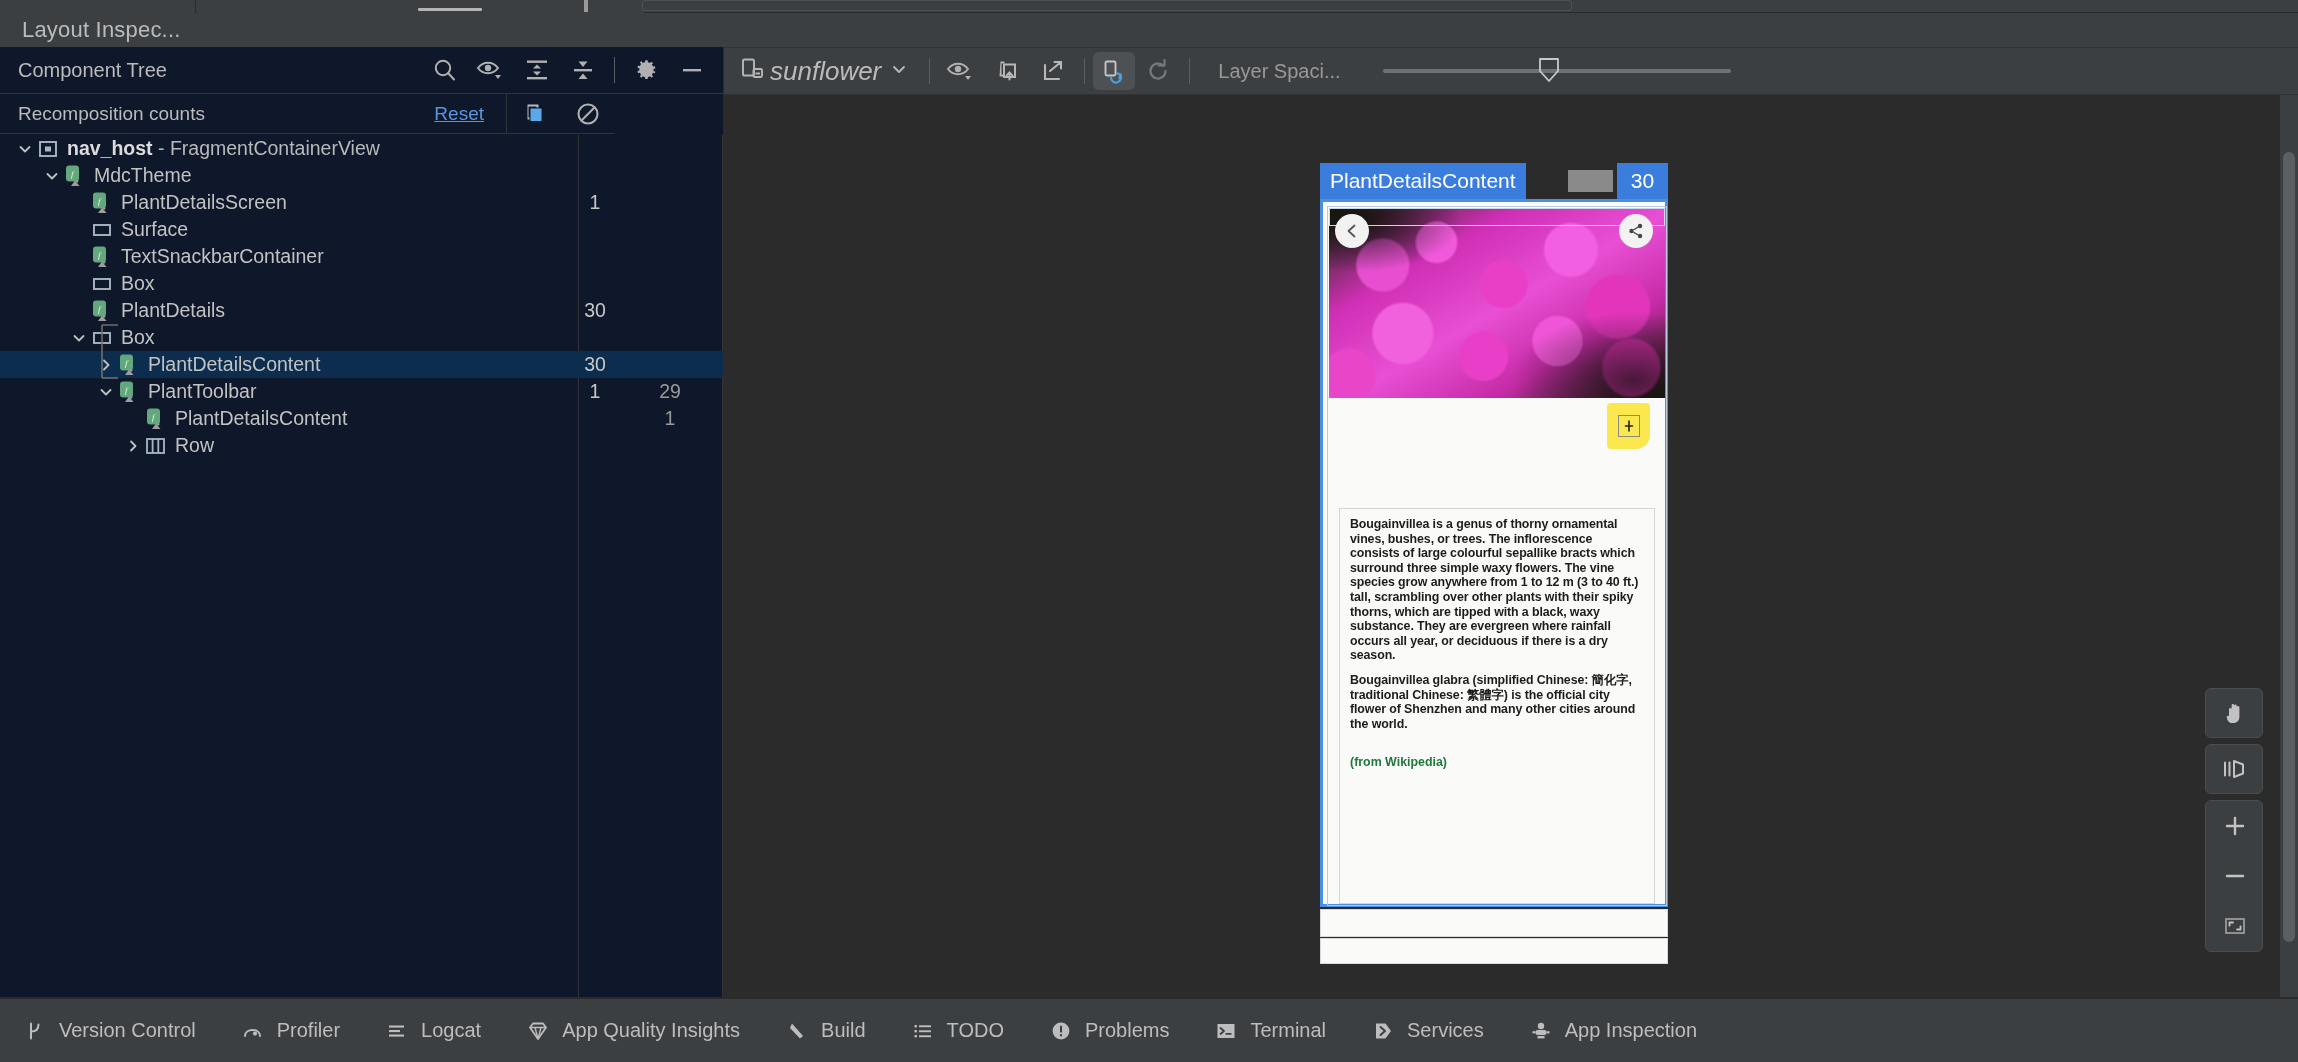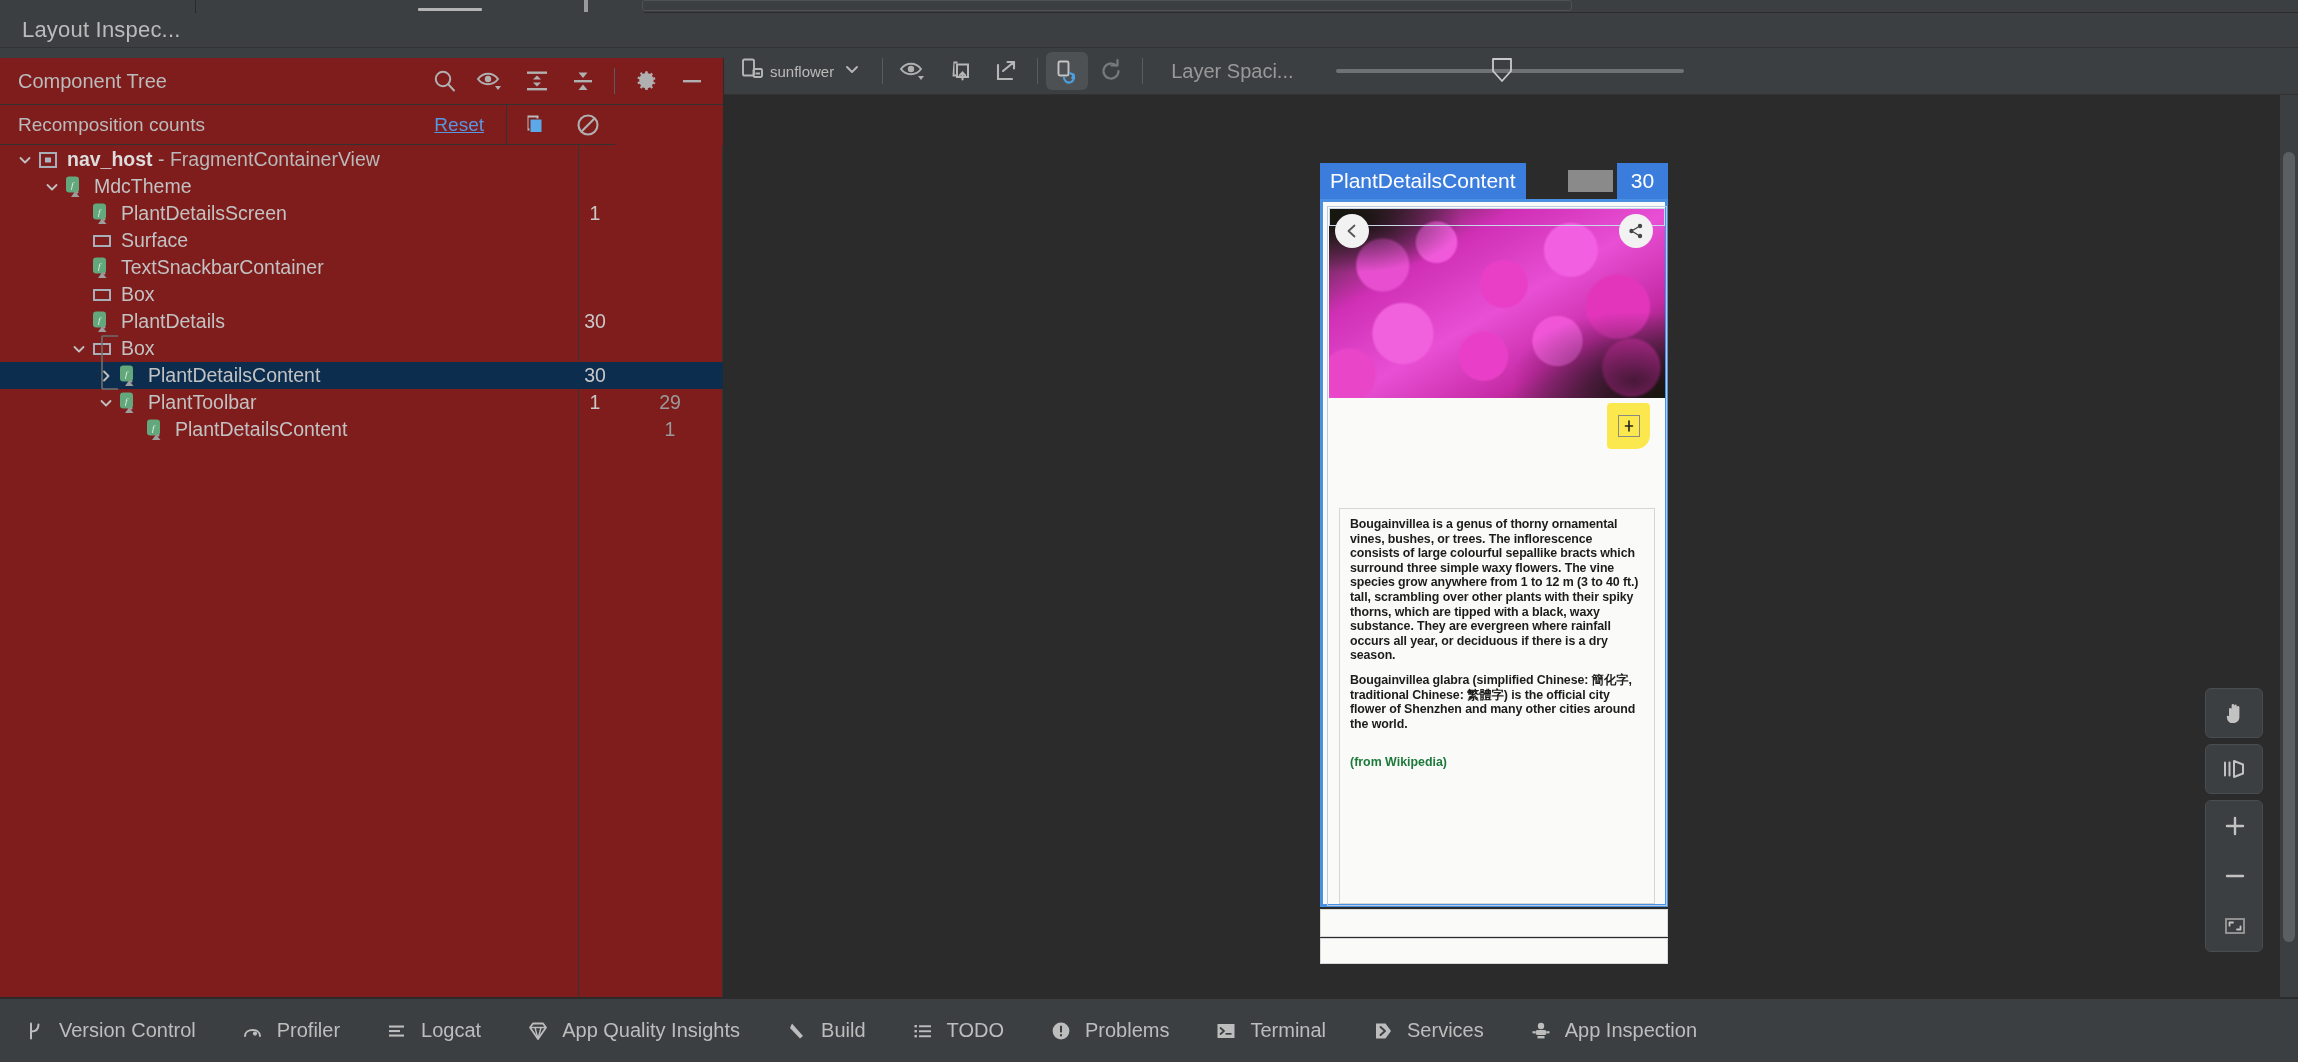--- a/index.html
+++ b/index.html
@@ -24,21 +24,21 @@
 
   
   #titlebar {
     position:absolute; left:0; top:13px; width:2298px; height:35px;
     background:#3c3f41; border-bottom:1px solid #323232;
     display:flex; align-items:center;
   }
   #titlebar .title { margin-left:22px; font-size:22px; color:#bbbbbb; letter-spacing:.2px;}
 
   
-  #left-panel { position:absolute; left:0; top:58px; width:724px; height:950px; background:#7f1d1d; border-right:1px solid #2b2b2b;}
+  #left-panel { position:absolute; left:0; top:47px; width:724px; height:950px; background:#0f172a; border-right:1px solid #2b2b2b;}
   #left-toolbar {
     position:absolute; left:0; top:0; width:723px; height:47px;
     display:flex; align-items:center; border-bottom:1px solid #323232;
   }
   #left-toolbar .lbl { margin-left:18px; font-size:20px; color:#bbbbbb; }
   #left-toolbar .tools { margin-left:auto; display:flex; align-items:center; gap:0px; padding-right:8px;}
   .tbtn { width:46px; height:40px; display:flex; align-items:center; justify-content:center; cursor:pointer; position:relative;}
   .tbtn svg { display:block; }
   .vdiv { width:1px; height:26px; background:#5a5d5f; margin:0 8px;}
 
@@ -71,21 +71,21 @@
   #tree .vline-b { position:absolute; left:722px; top:0; width:1px; height:862px; background:#343434; z-index:0;}
   .trow { z-index:1; }
 
   
   #canvas-toolbar {
     position:absolute; left:724px; top:48px; width:1574px; height:47px;
     background:#3c3f41; border-bottom:1px solid #323232;
     display:flex; align-items:center;
   }
   #canvas-toolbar .devsel { display:flex; align-items:center; margin-left:16px; cursor:pointer; }
-  #canvas-toolbar .devsel .dname { font-size:15px; color:#bbbbbb; margin:0 8px 0 4px;}
+  #canvas-toolbar .devsel .dname { font-size:26px; color:#bbbbbb; margin:0 8px 0 4px;font-style:italic;}
   .slider-wrap { display:flex; align-items:center; margin-left:20px; }
   .slider-lbl { font-size:20px; color:#999999; }
   .slider-track { position:relative; width:348px; height:4px; background:#6f7274; margin-left:42px; border-radius:2px;}
   .slider-thumb { position:absolute; left:155px; top:-12px; width:22px; height:20px; cursor:pointer;}
 
   
   #canvas { position:absolute; left:724px; top:95px; width:1556px; height:903px; background:#2b2b2b; overflow:hidden;}
   #scrollbar-track { position:absolute; left:2280px; top:95px; width:18px; height:903px; background:#3c3f41;}
   #scrollbar-thumb { position:absolute; left:2283px; top:152px; width:12px; height:790px; background:#5c5f61; border-radius:6px; cursor:pointer;}
   #overlay-label {
@@ -440,20 +440,39 @@
   <text x="7.2" y="11.5" font-size="9" fill="#e9f5ec" text-anchor="middle" font-family="Liberation Serif, serif" font-style="italic">f</text>
   <path d="M6 21 L10 15.5 L14.5 21 Z" fill="#9e9e9e"></path>
   <circle cx="12.2" cy="16.4" r="1.2" fill="#9e9e9e"></circle>
 </svg>
           </span>
           <span class="tlabel">PlantDetailsContent</span>
         </div>
         <div class="col1"></div>
         <div class="col2">1</div>
       </div>
+      <div class="trow">
+        <div class="twrap" style="padding-left: 122px;">
+          <span class="chev">
+            <svg width="16" height="16" viewBox="0 0 16 16">
+              <path d="M6 3.5 L10.5 8 L6 12.5" fill="none" stroke="#c0c0c0" stroke-width="1.8" stroke-linecap="round" stroke-linejoin="round"></path>
+            </svg>
+          </span>
+          <span class="ticon">
+            <svg width="22" height="20" viewBox="0 0 22 20">
+  <rect x="2" y="3" width="17" height="14" fill="none" stroke="#a9b6c2" stroke-width="1.8"></rect>
+  <line x1="7.6" y1="3" x2="7.6" y2="17" stroke="#a9b6c2" stroke-width="1.8"></line>
+  <line x1="13.3" y1="3" x2="13.3" y2="17" stroke="#a9b6c2" stroke-width="1.8"></line>
+</svg>
+          </span>
+          <span class="tlabel">Row</span>
+        </div>
+        <div class="col1"></div>
+        <div class="col2"></div>
+      </div>
       <div style="position: absolute; left: 0px; top: 0px; width: 723px; height: 862px; pointer-events: none; z-index: 2;"><svg width="723" height="862">
      <path d="M102 190 V243 M102 190 H118" fill="none" stroke="#6e6e6e" stroke-width="1.6"></path>
      <path d="M102 243 H118" fill="none" stroke="#6e6e6e" stroke-width="1.6"></path>
   </svg></div>
     </div>
 </div>
 
 <div id="canvas-toolbar">
   <div class="devsel">
     <span>

